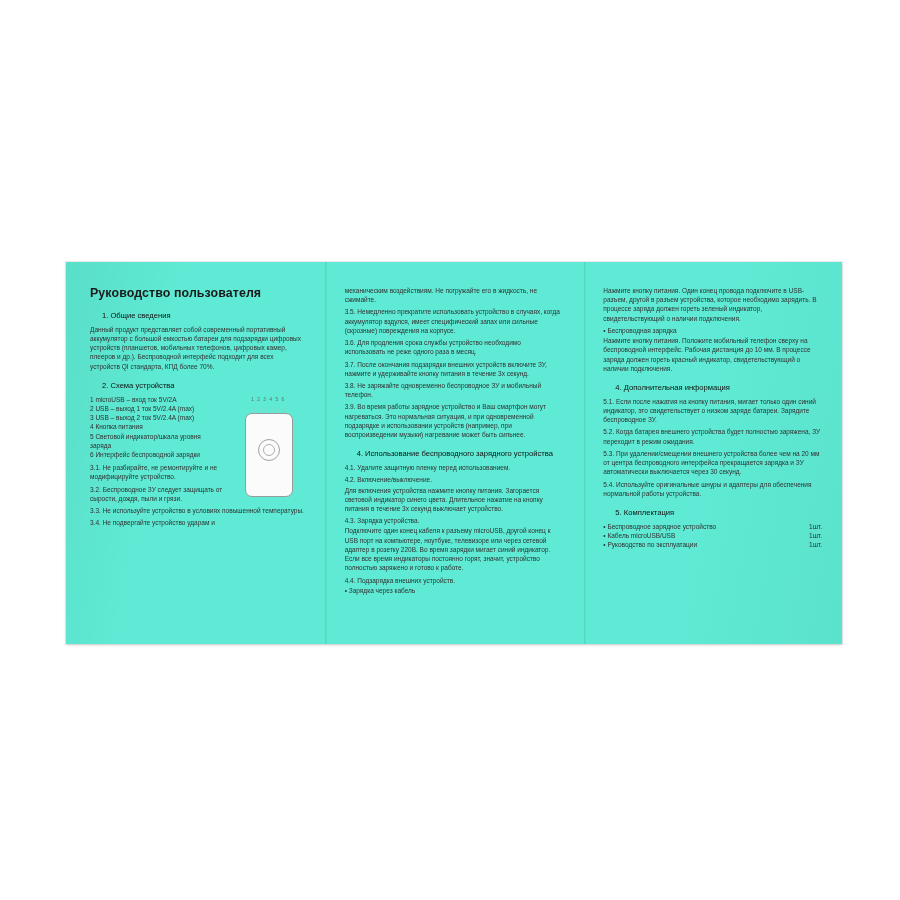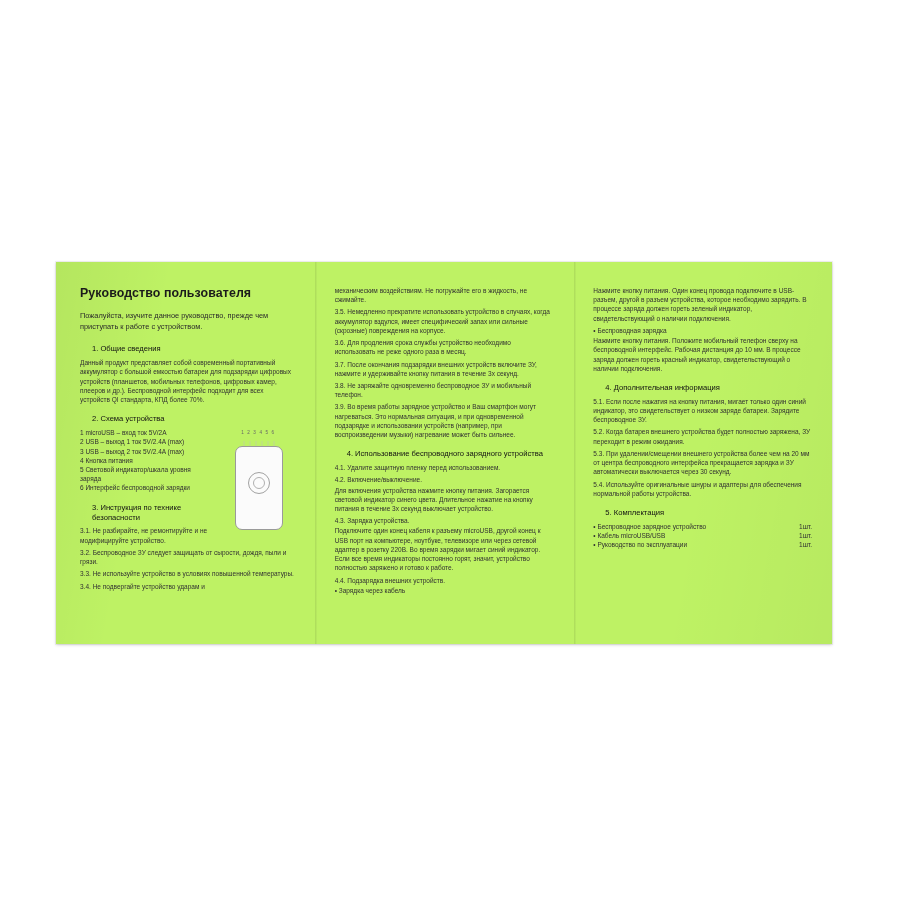--- a/index.html
+++ b/index.html
@@ -13,25 +13,25 @@
   #page {
     position: relative;
     width: 900px;
     height: 900px;
     background: #ffffff;
     overflow: hidden;
   }
   
   .sheet {
     position: absolute;
-    left: 56px;
+    left: 66px;
     top: 262px;
     width: 776px;
     height: 382px;
-    background: #bef264;
+    background: #5eead4;
     box-shadow: 0 1px 3px rgba(0,0,0,0.18), 0 0 0 1px rgba(0,0,0,0.05);
   }
   
   .sheet-shade {
     position: absolute;
     inset: 0;
     background: linear-gradient(100deg, rgba(0,0,0,0.05) 0%, rgba(255,255,255,0) 14%, rgba(255,255,255,0) 80%, rgba(0,0,0,0.035) 100%);
     pointer-events: none;
   }
   .fold {
@@ -175,21 +175,20 @@
 
   <div class="sheet">
     <div class="sheet-shade"></div>
     <div class="fold f1"></div>
     <div class="fold f2"></div>
 
     <div class="columns">
 
       <div class="col c1">
         <h1 class="doc-title">Руководство пользователя</h1>
-        <p class="intro">Пожалуйста, изучите данное руководство, прежде чем приступать к работе с устройством.</p>
 
         <div class="sec-head">1. Общие сведения</div>
         <p class="para">Данный продукт представляет собой современный портативный аккумулятор с большой емкостью батареи для подзарядки цифровых устройств (планшетов, мобильных телефонов, цифровых камер, плееров и др.). Беспроводной интерфейс подходит для всех устройств QI стандарта, КПД более 70%.</p>
 
         <div class="sec-head">2. Схема устройства</div>
 
         <div class="diagram">
           <div class="callouts">
             <span class="callout-num">1</span>
             <span class="callout-num">2</span>
@@ -213,21 +212,20 @@
 
         <ul class="list">
           <li>1 microUSB – вход ток 5V/2A</li>
           <li>2 USB – выход 1 ток 5V/2.4A (max)</li>
           <li>3 USB – выход 2 ток 5V/2.4A (max)</li>
           <li>4 Кнопка питания</li>
           <li>5 Световой индикатор/шкала уровня заряда</li>
           <li>6 Интерфейс беспроводной зарядки</li>
         </ul>
 
-        <div class="sec-head">3. Инструкция по технике безопасности</div>
         <p class="para">3.1. Не разбирайте, не ремонтируйте и не модифицируйте устройство.</p>
         <p class="para">3.2. Беспроводное ЗУ следует защищать от сырости, дождя, пыли и грязи.</p>
         <p class="para">3.3. Не используйте устройство в условиях повышенной температуры.</p>
         <p class="para">3.4. Не подвергайте устройство ударам и</p>
       </div>
 
       <div class="col c2">
         <p class="para">механическим воздействиям. Не погружайте его в жидкость, не сжимайте.</p>
         <p class="para">3.5. Немедленно прекратите использовать устройство в случаях, когда аккумулятор вздулся, имеет специфический запах или сильные (скрозные) повреждения на корпусе.</p>
         <p class="para">3.6. Для продления срока службы устройство необходимо использовать не реже одного раза в месяц.</p>

